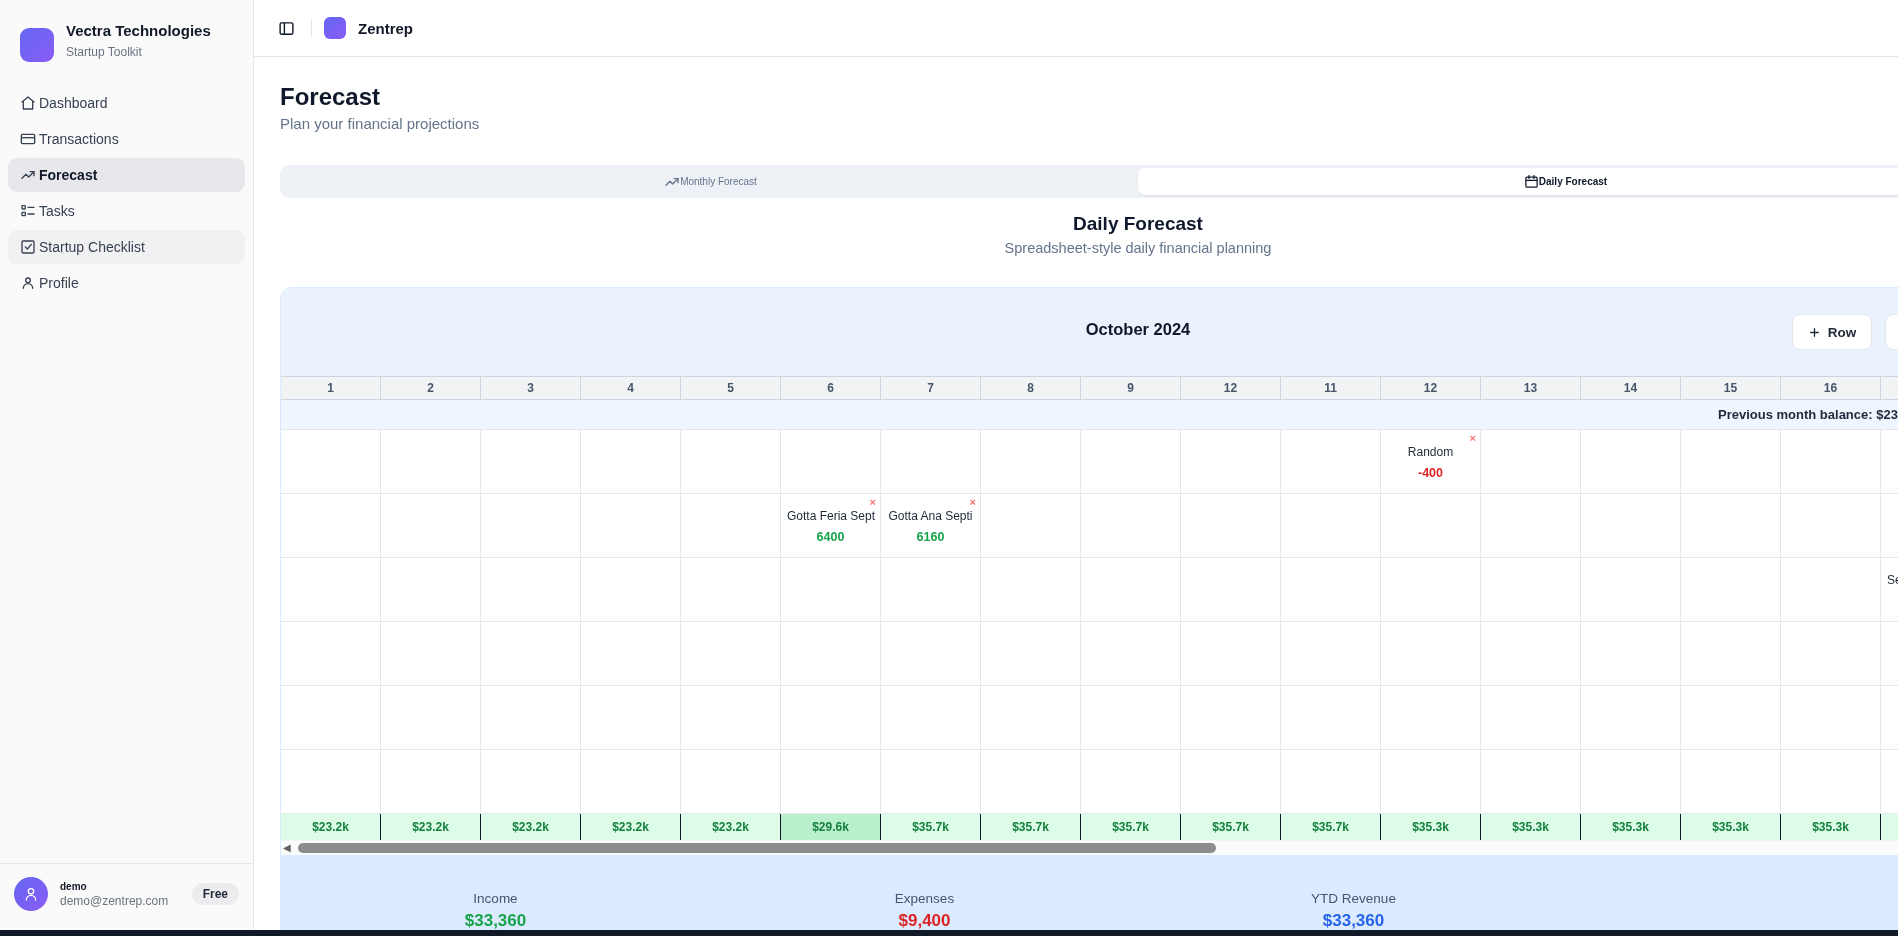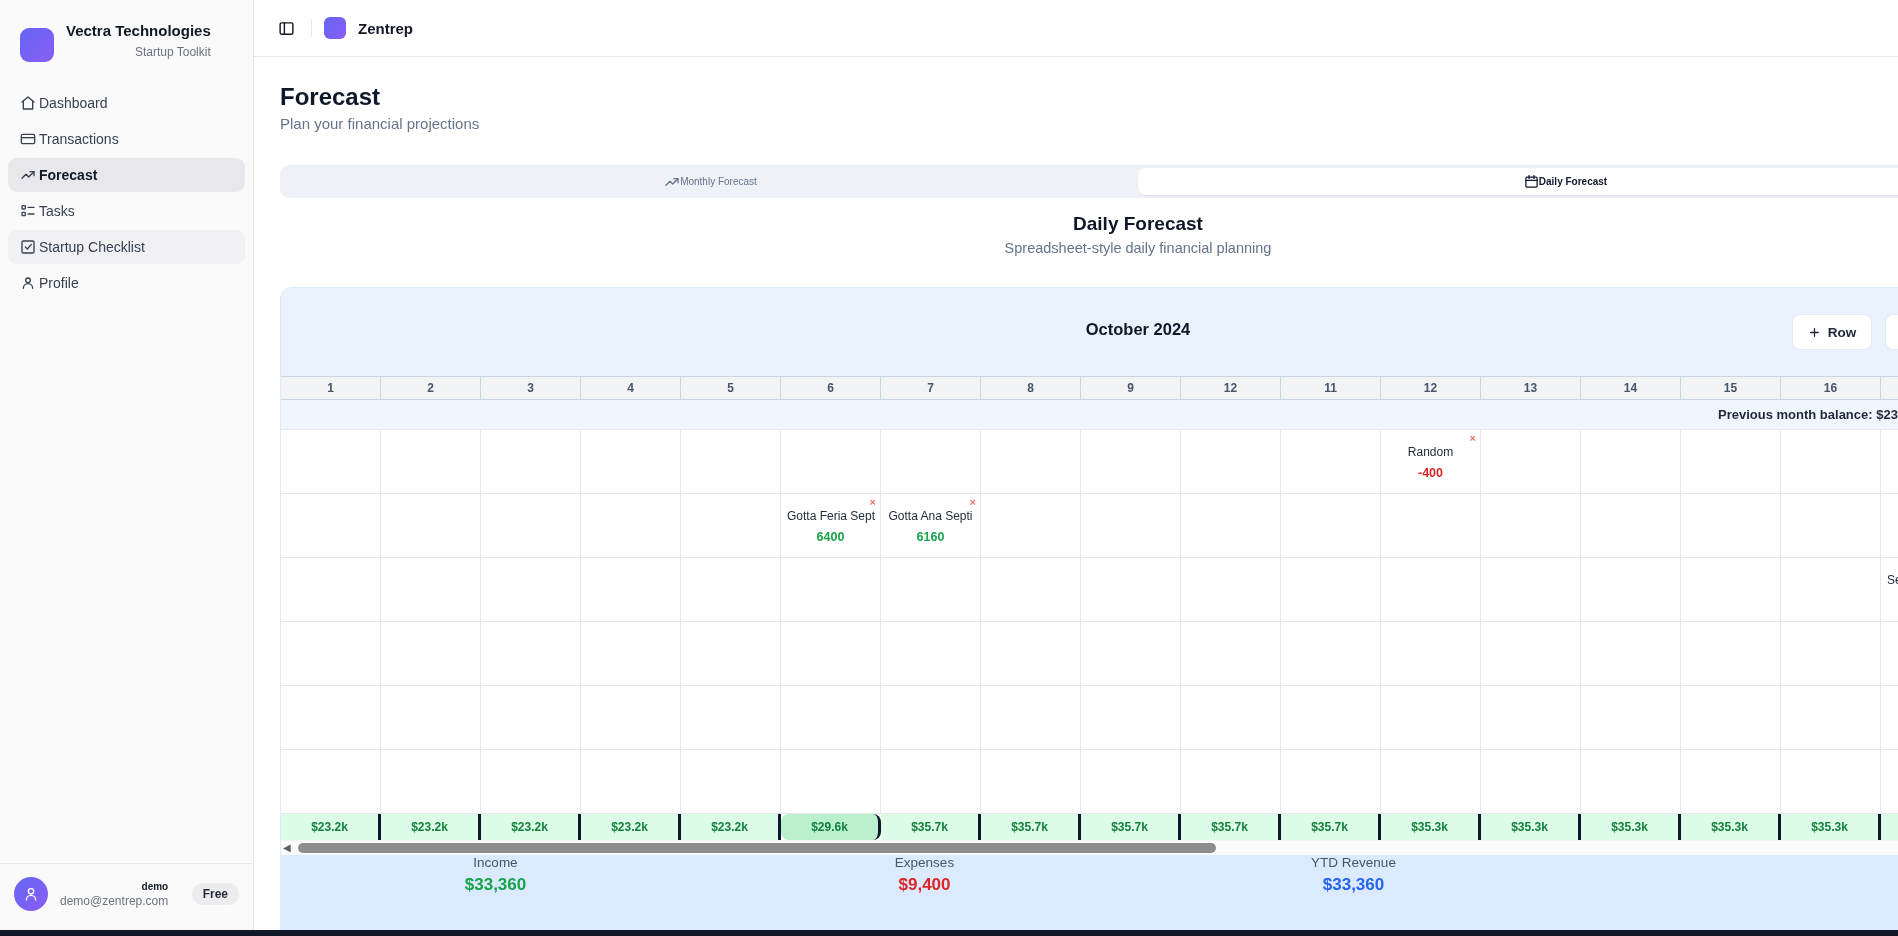--- a/index.html
+++ b/index.html
@@ -1,20 +1,20 @@
 <!DOCTYPE html>
 <html><head>
 <meta charset="utf-8">
 <style>
   * { box-sizing: border-box; margin: 0; padding: 0; }
   html,body { width:1898px; height:936px; overflow:hidden; }
   body { font-family:"Liberation Sans", sans-serif; background:#ffffff; color:#111827; position:relative; }
 
   
-  .sidebar { position:absolute; left:0; top:0; width:254px; height:930px; background:#fafafa; border-right:1px solid #e5e7eb;text-align:right; }
+  .sidebar { position:absolute; left:0; top:0; width:254px; height:930px; background:#fafafa; border-right:1px solid #e5e7eb; }
   .brand { display:flex; align-items:flex-start; gap:12px; padding:20px 14px 10px 20px; }
   .brand-logo { width:34px; height:34px; border-radius:9px; background:linear-gradient(135deg,#6366f1,#8b5cf6); flex:0 0 auto; margin-top:8px; }
   .brand-name { font-size:15px; font-weight:bold; line-height:1.45; color:#111827; }
   .brand-sub { font-size:12px; color:#6b7280; margin-top:3px; }
   .nav { padding:14px 8px; }
   .nav-item { display:flex; align-items:center; gap:3px; height:34px; padding:0 12px; border-radius:9px; margin-bottom:2px; font-size:14px; color:#374151; cursor:pointer; }
   .nav-item .nicon { width:16px; height:16px; display:inline-flex; align-items:center; justify-content:center; color:#374151; }
   .nav-item.active { background:#e8e8ec; color:#111827; font-weight:bold; }
   .nav-item.highlight { background:#f1f1f4; }
   .nav-badge { margin-left:auto; background:#ececef; border-radius:999px; font-size:12px; font-weight:bold; color:#1f2937; padding:3px 10px 3px 8px; display:inline-flex; align-items:center; gap:5px; }
@@ -61,31 +61,31 @@
   .prev-text { position:absolute; left:1437px; top:7px; font-size:13px; font-weight:bold; color:#1e293b; white-space:nowrap; }
   .data-row { border-bottom:1px solid #e5e7eb; }
   .cell { position:relative; height:63px; border-right:1px solid #e5e7eb; text-align:center; cursor:pointer; }
   .cell .entry-label { margin-top:15px; font-size:12px; color:#1f2937; white-space:nowrap; overflow:hidden; padding:0 6px; }
   .cell .entry-amount { margin-top:7px; font-size:12.5px; font-weight:bold; }
   .amount-income { color:#16a34a; }
   .amount-expense { color:#dc2626; }
   .entry-close { position:absolute; top:3px; right:4px; font-size:11px; color:#f87171; line-height:1; cursor:pointer; font-weight:bold; }
   .left-align { text-align:left; }
   .totals-row { }
-  .total-cell { height:26px; background:#dcfce7; border-right:3px solid #0f172a; display:flex; align-items:center; justify-content:center; font-size:12px; font-weight:bold; color:#15803d; }
-  .total-cell.hl { background:#bbf0ce;border-radius:8px; }
+  .total-cell { height:26px; background:#dcfce7; border-right:1px solid #0f172a; display:flex; align-items:center; justify-content:center; font-size:12px; font-weight:bold; color:#15803d; }
+  .total-cell.hl { background:#bbf0ce; }
 
   
   .hscroll { position:relative; height:15px; background:#fbfbfc; border-top:1px solid #f1f5f9; }
   .hs-arrow { position:absolute; left:2px; top:1px; font-size:10px; color:#606060; }
   .hs-thumb { position:absolute; left:17px; top:2px; width:918px; height:10px; border-radius:6px; background:#8d8d8d; cursor:grab; }
 
   
   .summary { width:1716px; height:76px; background:#dbeafe; display:grid; grid-template-columns:repeat(4,1fr); }
-  .sum-item { display:flex; flex-direction:column; align-items:center; justify-content:flex-start; gap:5px; }
+  .sum-item { display:flex; flex-direction:column; align-items:center; justify-content:flex-end; gap:5px; }
   .sum-label { font-size:13.5px; color:#475569; }
   .sum-value { font-size:17px; font-weight:bold; }
 
   .bottom-edge { position:absolute; left:0; bottom:0; width:1898px; height:6px; background:#111827; }
 
   svg { display:block; }
 </style>
 </head>
 <body>
 

